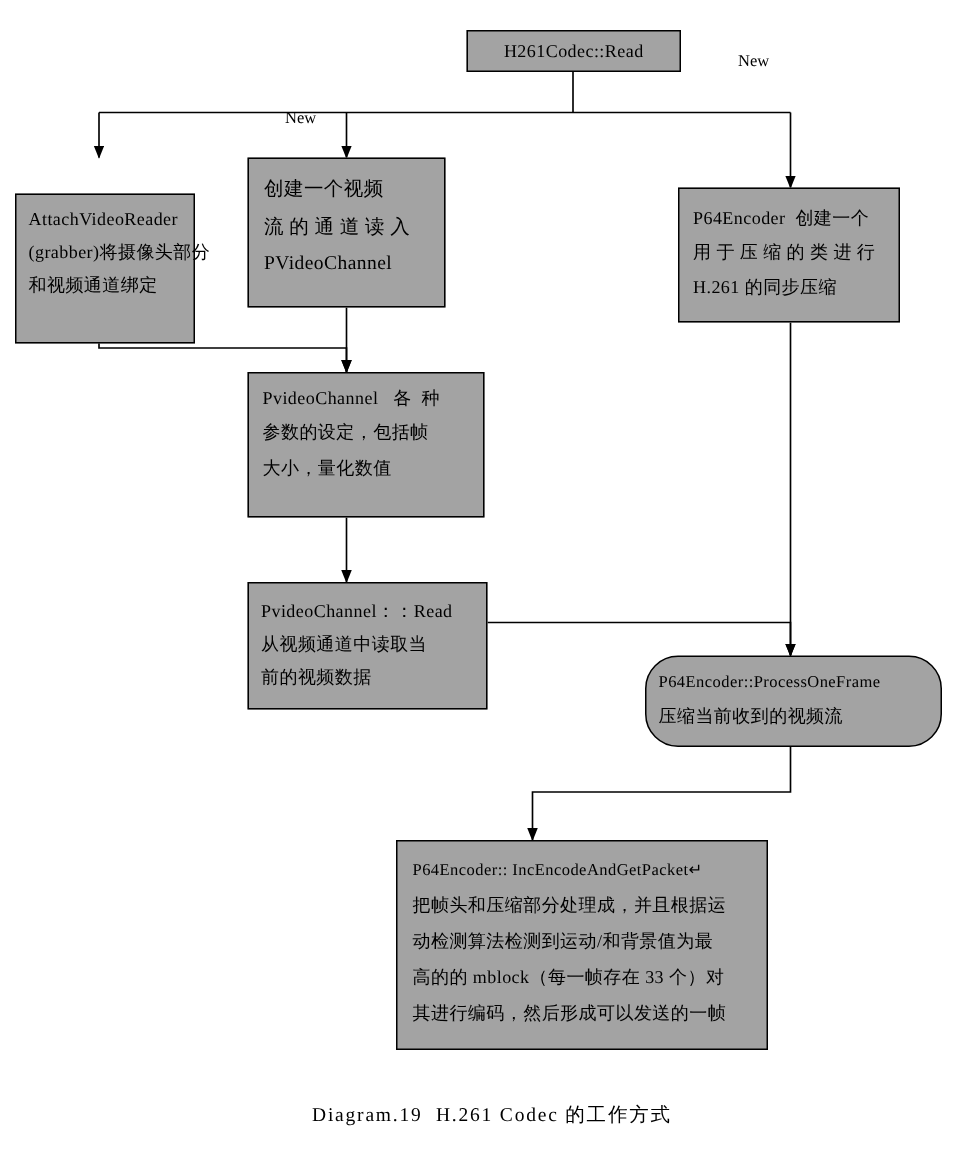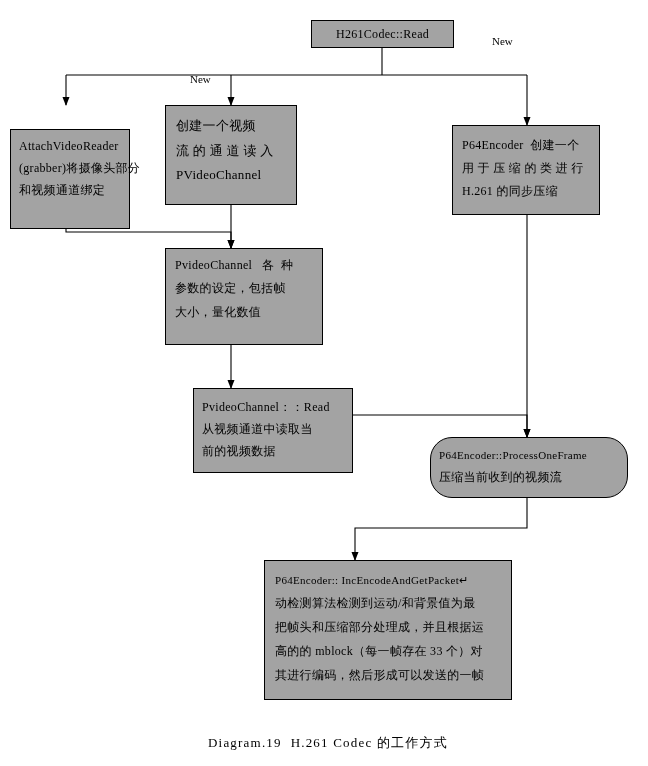--- a/index.html
+++ b/index.html
@@ -123,34 +123,34 @@
     <span class="ln">用 于 压 缩 的 类 进 行</span>
     <span class="ln">H.261 的同步压缩</span>
   </div>
 
   <div class="node" style="left:165px; top:248px; width:158px; height:97px; padding:5px 9px; line-height:1.95;">
     <span class="ln">PvideoChannel   各  种</span>
     <span class="ln">参数的设定，包括帧</span>
     <span class="ln">大小，量化数值</span>
   </div>
 
-  <div class="node" style="left:165px; top:388px; width:160px; height:85px; padding:7px 8px; line-height:1.85;margin-left:28px;">
+  <div class="node" style="left:165px; top:388px; width:160px; height:85px; padding:7px 8px; line-height:1.85;">
     <span class="ln">PvideoChannel：：Read</span>
     <span class="ln">从视频通道中读取当</span>
     <span class="ln">前的视频数据</span>
   </div>
 
   <div class="node" style="left:430px; top:437px; width:198px; height:61px; padding:7px 8px; line-height:1.9;border-radius:22px;">
     <span class="ln" style="font-size:11px;">P64Encoder::ProcessOneFrame</span>
     <span class="ln">压缩当前收到的视频流</span>
   </div>
 
   <div class="node" style="left:264px; top:560px; width:248px; height:140px; padding:8px 10px; line-height:2.0;">
     <span class="ln" style="font-size:11px;">P64Encoder:: IncEncodeAndGetPacket↵</span>
+    <span class="ln">把帧头和压缩部分处理成，并且根据运</span>
     <span class="ln">动检测算法检测到运动/和背景值为最</span>
-    <span class="ln">把帧头和压缩部分处理成，并且根据运</span>
     <span class="ln">高的的 mblock（每一帧存在 33 个）对</span>
     <span class="ln">其进行编码，然后形成可以发送的一帧</span>
   </div>
 
   <div class="caption" style="left:208px; top:734px;">Diagram.19  H.261 Codec 的工作方式</div>
 
 </div>
 
 </body></html>

